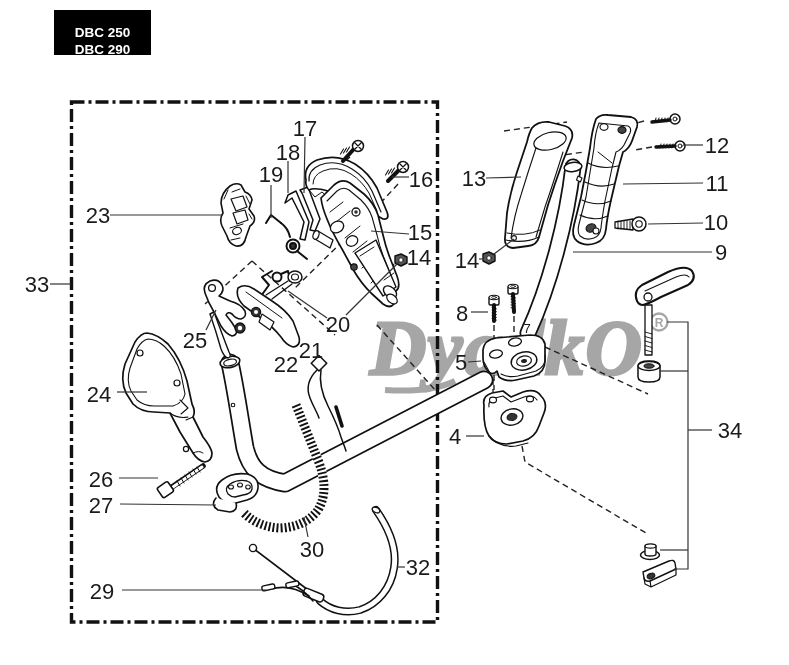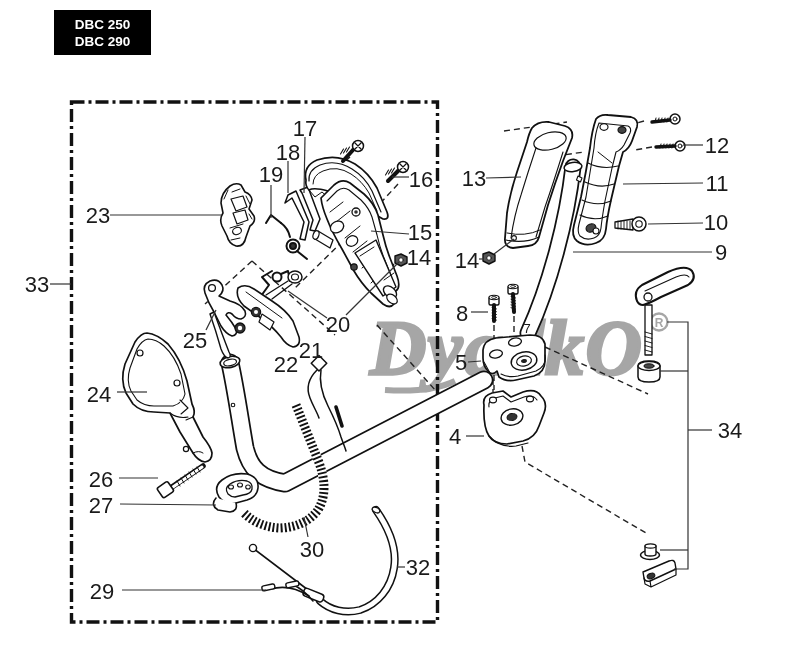--- a/index.html
+++ b/index.html
@@ -360,14 +360,14 @@
 <text x="527" y="333" font-size="13">7</text>
 <text x="455" y="444">4</text>
 <text x="717" y="153">12</text>
 <text x="717" y="191">11</text>
 <text x="716" y="230">10</text>
 <text x="721" y="260">9</text>
 <text x="730" y="438">34</text>
 </g>
 </svg>
 
-<div style="position:absolute;left:54px;top:10px;width:97px;height:45px;background:#000;color:#fff;font-weight:bold;font-size:13.5px;line-height:17px;text-align:center;padding-top:6px;box-sizing:border-box;">DBC 250<br>DBC 290</div>
+<div style="position:absolute;left:54px;top:10px;width:97px;height:45px;background:#000;color:#fff;font-weight:bold;font-size:13.5px;line-height:17px;text-align:center;padding-top:14px;box-sizing:border-box;">DBC 250<br>DBC 290</div>
 </div>
 
 </body></html>

